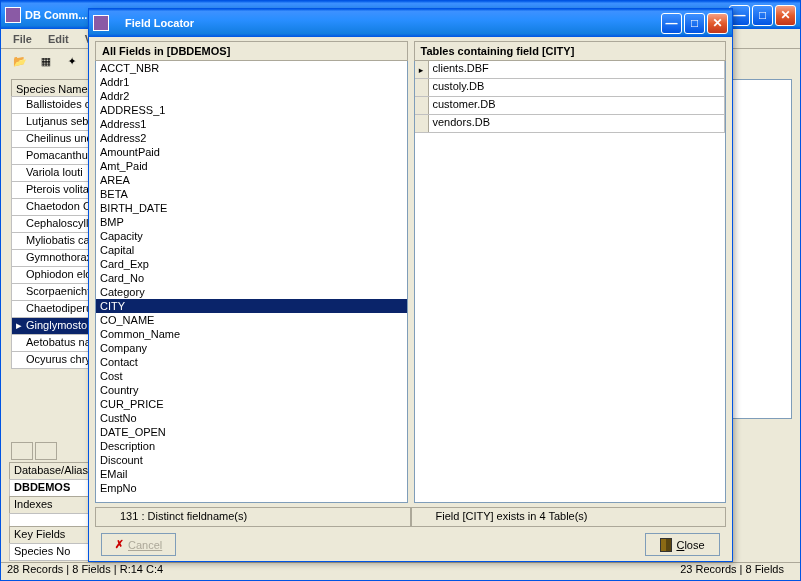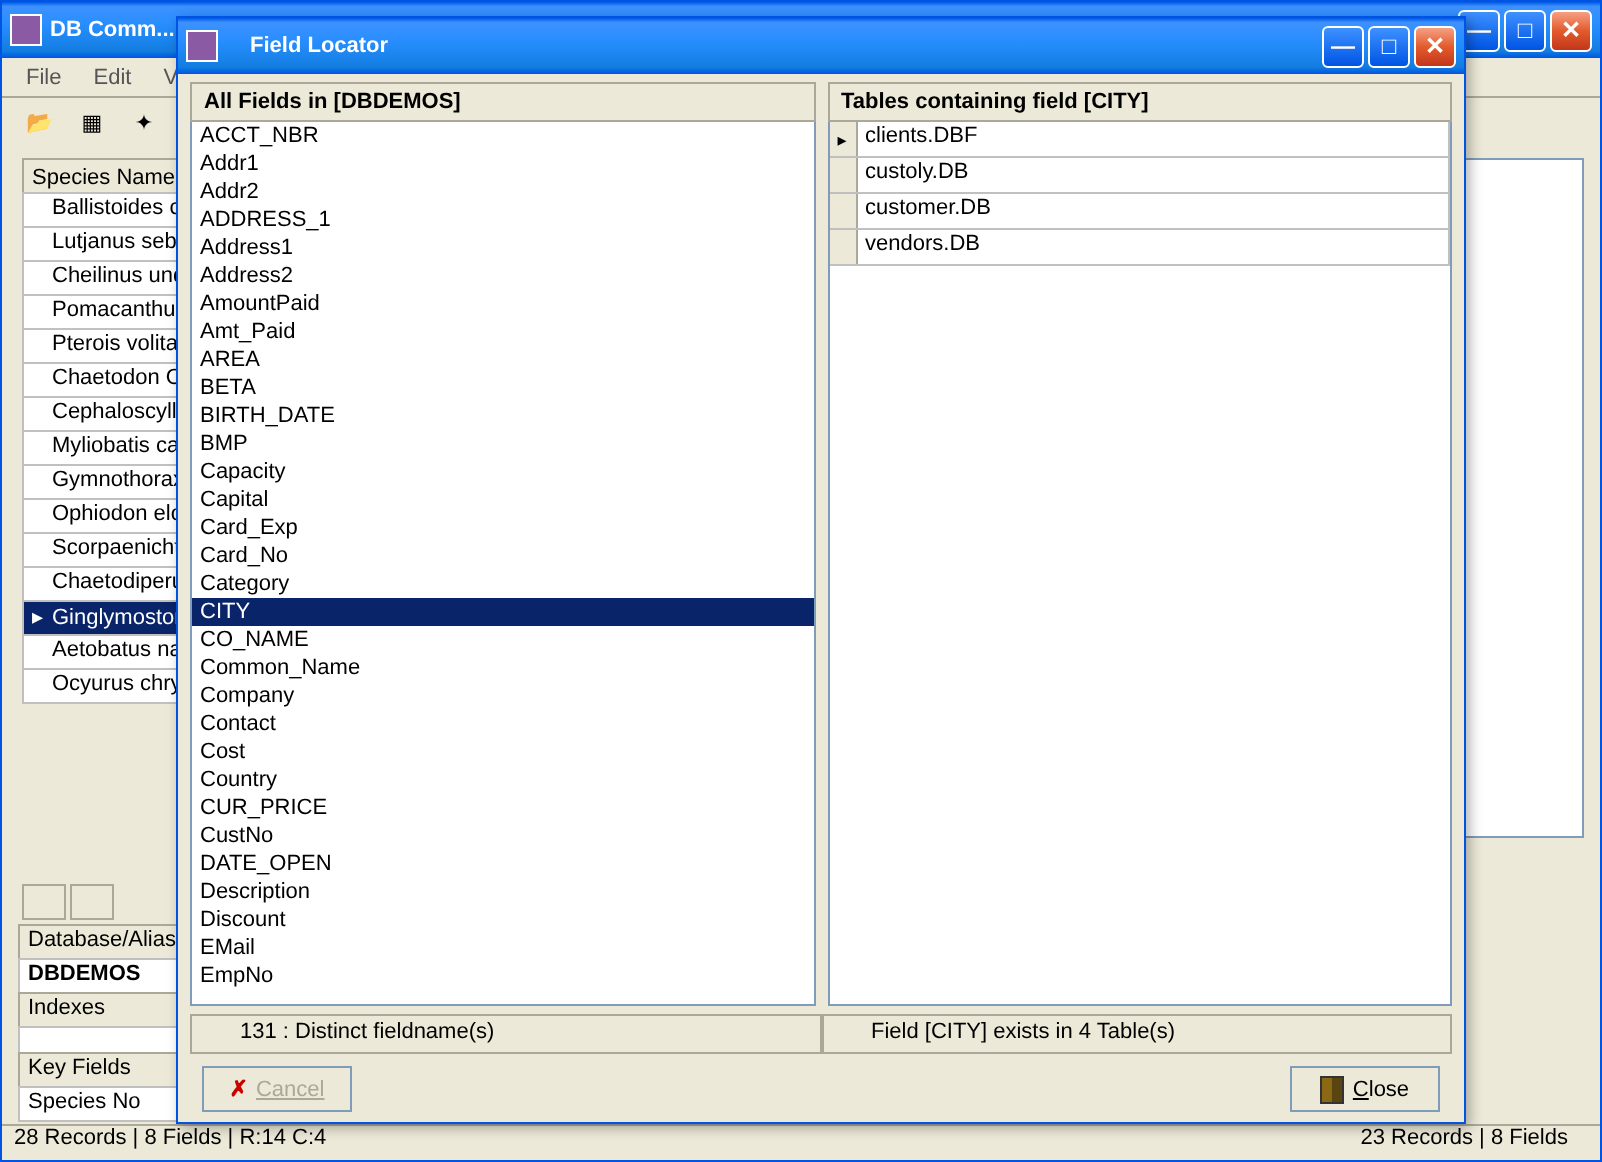--- a/index.html
+++ b/index.html
@@ -9,21 +9,21 @@
 .main-window { position: absolute; left: 0; top: 0; width: 801px; height: 581px; background: #ece9d8; border: 1px solid #0054e3; }
 .main-titlebar { height: 28px; background: linear-gradient(to bottom, #0058e6 0%, #3d91ff 8%, #288eff 40%, #127de0 88%, #0054e3 100%); display: flex; align-items: center; padding: 0 4px; color: white; font-weight: bold; font-size: 13px; }
 .main-titlebar .title { flex: 1; display: flex; align-items: center; gap: 4px; }
 .main-titlebar .icon-app { width: 16px; height: 16px; background: #8a5aa5; border: 1px solid #fff; }
 .win-btns { display: flex; gap: 2px; }
 .win-btn { width: 21px; height: 21px; border: 1px solid #fff; border-radius: 3px; display: flex; align-items: center; justify-content: center; color: white; font-weight: bold; font-size: 12px; cursor: pointer; }
 .win-btn.min, .win-btn.max { background: linear-gradient(to bottom, #3d91ff 0%, #0054e3 100%); }
 .win-btn.close { background: linear-gradient(to bottom, #f5a084 0%, #e35b2c 50%, #c2361a 100%); }
 
 .menubar { height: 20px; background: #ece9d8; border-bottom: 1px solid #aca899; display: flex; align-items: center; padding: 0 4px; }
-.menubar span { padding: 2px 8px; color: #555; cursor: default; }
+.menubar span { padding: 2px 8px; color: #555; cursor: default; font-weight: bold; }
 
 .toolbar { height: 24px; background: #ece9d8; display: flex; align-items: center; padding: 2px 8px; gap: 4px; }
 .tb-btn { width: 22px; height: 20px; border: 1px solid transparent; display: flex; align-items: center; justify-content: center; cursor: pointer; }
 .bg-left-col { position: absolute; left: 10px; top: 78px; width: 110px; }
 .bg-header-cell { background: #ece9d8; border: 1px solid #aca899; padding: 2px 4px; height: 18px; line-height: 14px; margin-bottom: -1px; }
 .bg-data-cell { background: #fff; border: 1px solid #c0c0c0; padding: 1px 4px; height: 18px; white-space: nowrap; overflow: hidden; margin-bottom: -1px; }
 .bg-data-cell.header { background: #ece9d8; border-color: #aca899; }
 .bg-data-cell.selected { background: #0a246a; color: #fff; }
 .row-marker { display: inline-block; width: 10px; color: #000; }
 
@@ -95,20 +95,21 @@
     <div class="tb-btn">✦</div>
   </div>
 
   <div class="bg-left-col">
     <div class="bg-header-cell">Species Name</div>
     <div id="bg-rows">
         <div class="bg-data-cell"><span class="row-marker"> </span><span>Ballistoides co</span></div>
         <div class="bg-data-cell"><span class="row-marker"> </span><span>Lutjanus seba</span></div>
         <div class="bg-data-cell"><span class="row-marker"> </span><span>Cheilinus undu</span></div>
         <div class="bg-data-cell"><span class="row-marker"> </span><span>Pomacanthus</span></div>
+        <div class="bg-data-cell"><span class="row-marker"> </span><span>Variola louti</span></div>
         <div class="bg-data-cell"><span class="row-marker"> </span><span>Pterois volitan</span></div>
         <div class="bg-data-cell"><span class="row-marker"> </span><span>Chaetodon Or</span></div>
         <div class="bg-data-cell"><span class="row-marker"> </span><span>Cephaloscylliu</span></div>
         <div class="bg-data-cell"><span class="row-marker"> </span><span>Myliobatis cali</span></div>
         <div class="bg-data-cell"><span class="row-marker"> </span><span>Gymnothorax</span></div>
         <div class="bg-data-cell"><span class="row-marker"> </span><span>Ophiodon elon</span></div>
         <div class="bg-data-cell"><span class="row-marker"> </span><span>Scorpaenichth</span></div>
         <div class="bg-data-cell"><span class="row-marker"> </span><span>Chaetodiperus</span></div>
         <div class="bg-data-cell selected"><span class="row-marker" style="color: rgb(255, 255, 255);">▸</span><span>Ginglymostom</span></div>
         <div class="bg-data-cell"><span class="row-marker"> </span><span>Aetobatus nar</span></div>

